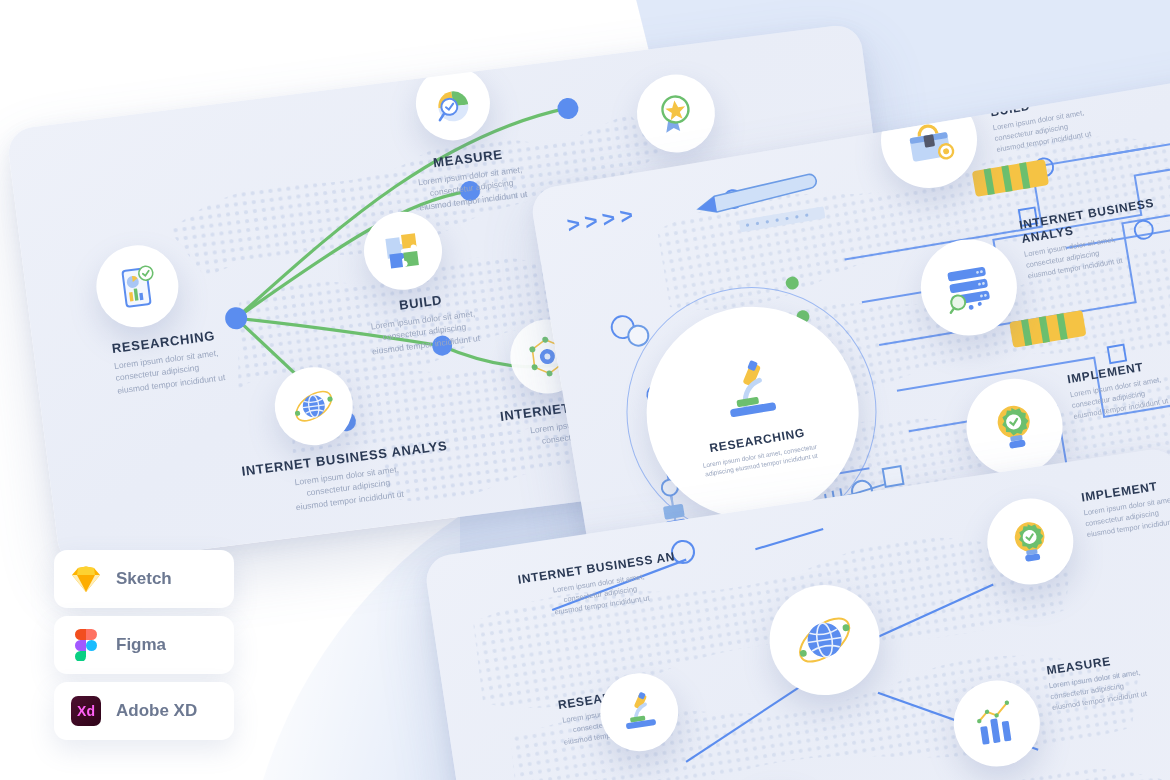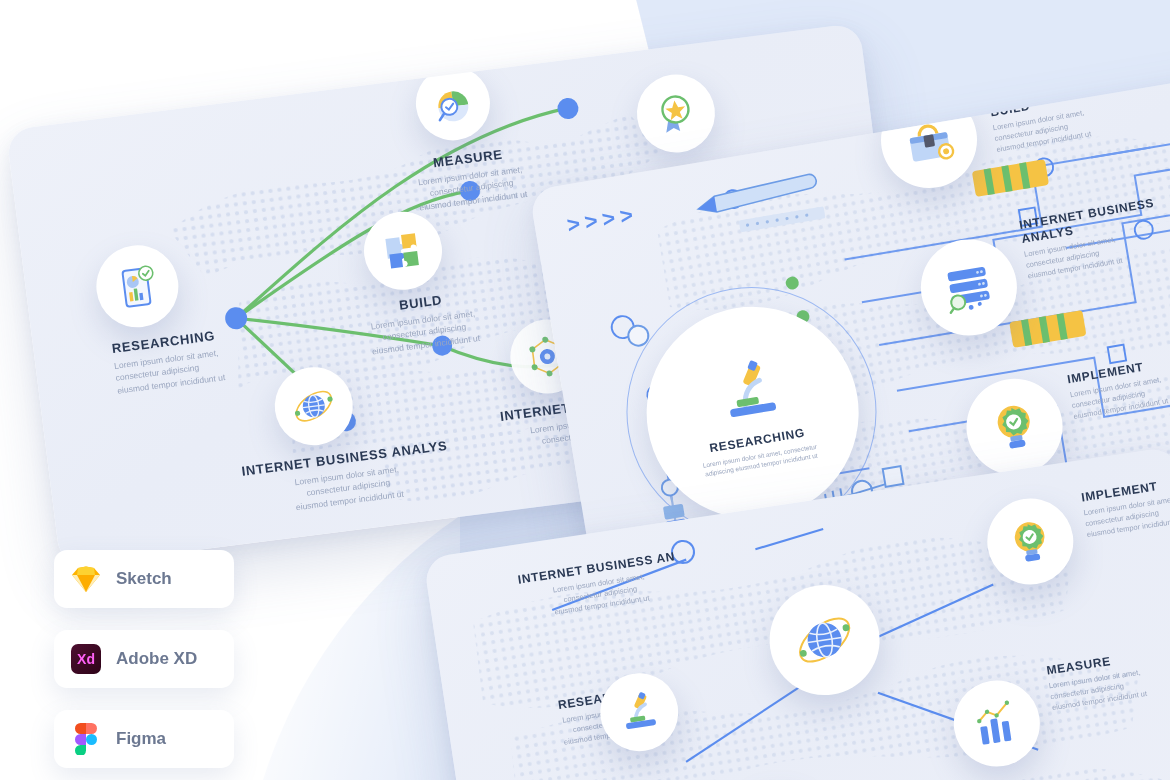--- a/index.html
+++ b/index.html
@@ -71,21 +71,21 @@
   .dot-blue{ position:absolute;border-radius:50%;background:#5b8def; }
   .dot-green{ position:absolute;border-radius:50%;background:#6cbf6e; }
   .ring{ position:absolute;border-radius:50%;border:2px solid #6d9ce6;background:#f2f5fb; }
   .chev{ position:absolute;color:#5b8def;font-size:22px;font-weight:700;letter-spacing:5px; }
 
   
   .badges{ position:absolute; left:54px; top:550px; width:180px; }
   .badge{
     display:flex;align-items:center;gap:14px;
     background:#fff;border-radius:13px;
-    padding:13px 16px;margin-bottom:22px;
+    padding:13px 16px;margin-bottom:8px;
     box-shadow:0 10px 26px rgba(110,130,175,.16);
   }
   .badge .nm{ font-size:17px;font-weight:700;color:#6c7891; }
   .badge .ic{ width:32px;height:32px;flex:0 0 32px;display:flex;align-items:center;justify-content:center; }
   .xd{
     width:30px;height:30px;border-radius:7px;
     background:linear-gradient(135deg,#4d0f30,#2e0418);
     color:#ff61f6;font-size:14px;font-weight:700;
     display:flex;align-items:center;justify-content:center;
   }
@@ -506,32 +506,32 @@
           <polygon points="6,10 24,10 15,27" fill="#fdad00"></polygon>
           <polygon points="1,10 6,10 15,27" fill="#feeeb7"></polygon>
           <polygon points="24,10 29,10 15,27" fill="#feeeb7"></polygon>
         </svg>
       </span>
       <span class="nm">Sketch</span>
     </div>
 
     <div class="badge">
       <span class="ic">
-        <span class="xd">Xd</span>
-      </span>
-      <span class="nm">Adobe XD</span>
-    </div>
-
-    <div class="badge">
-      <span class="ic">
         <svg width="22" height="32" viewBox="0 0 22 32">
           <path d="M11 0H5.5a5.5 5.5 0 0 0 0 11H11z" fill="#f24e1e"></path>
           <path d="M11 0h5.5a5.5 5.5 0 0 1 0 11H11z" fill="#ff7262"></path>
           <path d="M11 11H5.5a5.5 5.5 0 0 0 0 11H11z" fill="#a259ff"></path>
           <circle cx="16.5" cy="16.5" r="5.5" fill="#1abcfe"></circle>
           <path d="M11 22H5.5a5.5 5.5 0 1 0 5.5 5.5z" fill="#0acf83"></path>
         </svg>
       </span>
       <span class="nm">Figma</span>
     </div>
+
+    <div class="badge">
+      <span class="ic">
+        <span class="xd">Xd</span>
+      </span>
+      <span class="nm">Adobe XD</span>
+    </div>
   </div>
 
 </div>
 
 </body></html>

